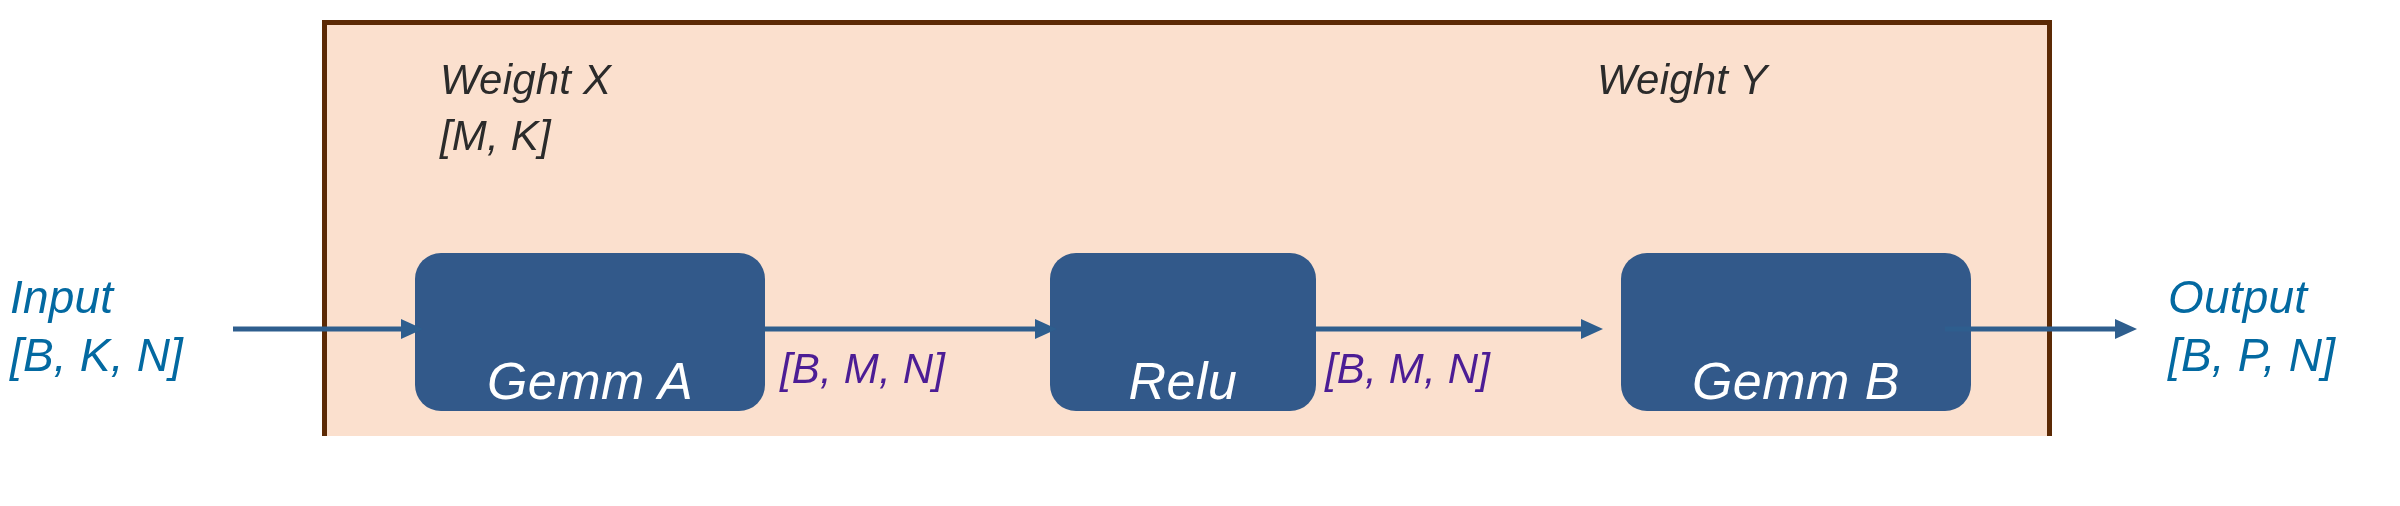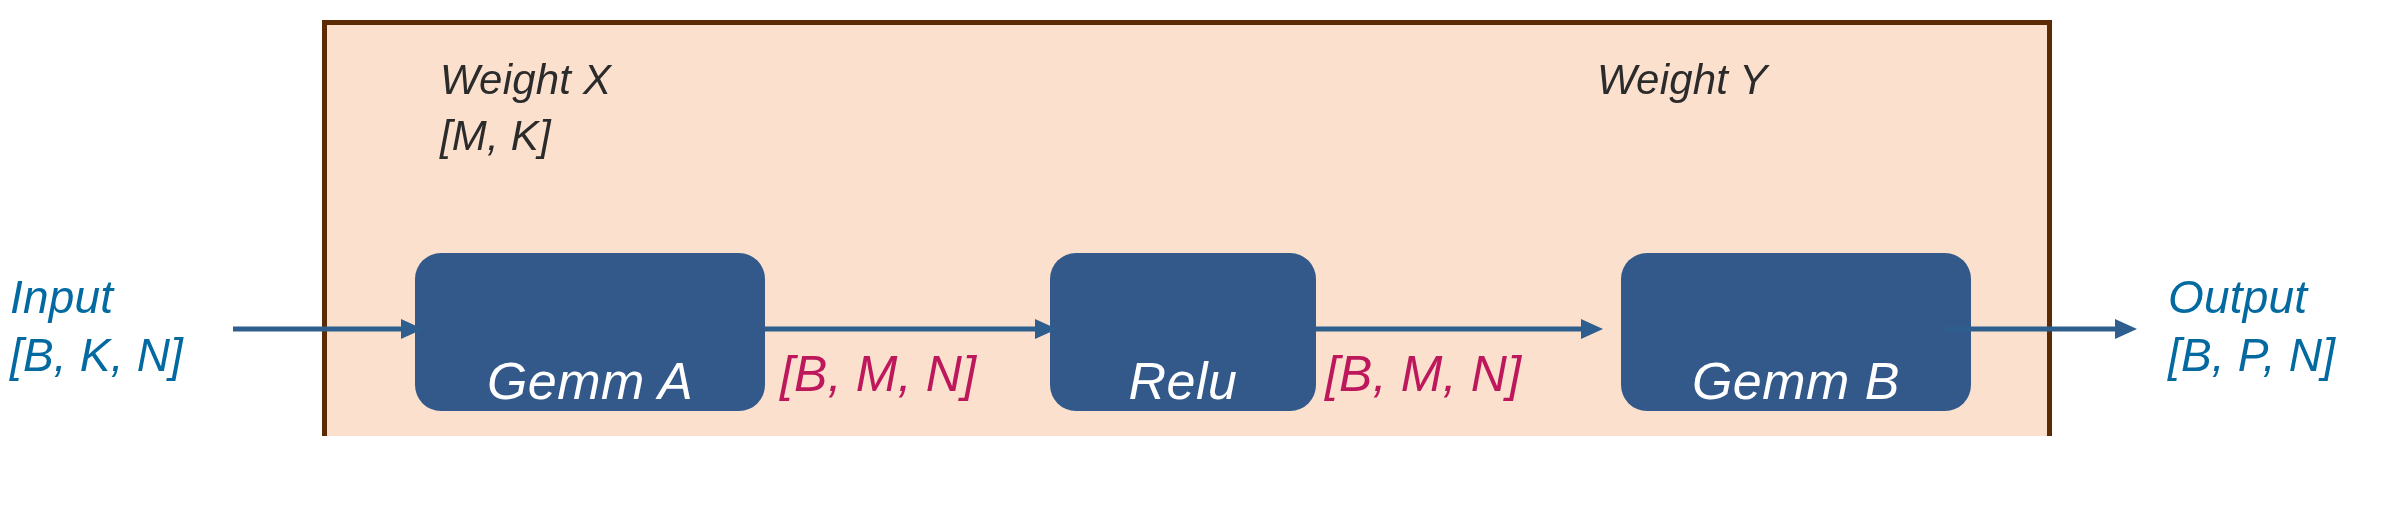--- a/index.html
+++ b/index.html
@@ -81,22 +81,22 @@
   .arrow svg { display: block; overflow: visible; }
 
   #arrow-input  { left: 233px;  width: 190px; }
   #arrow-a-relu { left: 765px;  width: 292px; }
   #arrow-relu-b { left: 1316px; width: 287px; }
   #arrow-output { left: 1945px; width: 192px; }
 
   
   .edge-label {
     position: absolute;
-    color: #be185d;
-    font-size: 50px;
+    color: #4c1d95;
+    font-size: 42px;
     font-weight: 400;
     letter-spacing: 0.2px;
     white-space: nowrap;
   }
   #edge-label-1 { left: 780px;  top: 345px; }
   #edge-label-2 { left: 1325px; top: 345px; }
 
   
   .endpoint-label {
     position: absolute;

